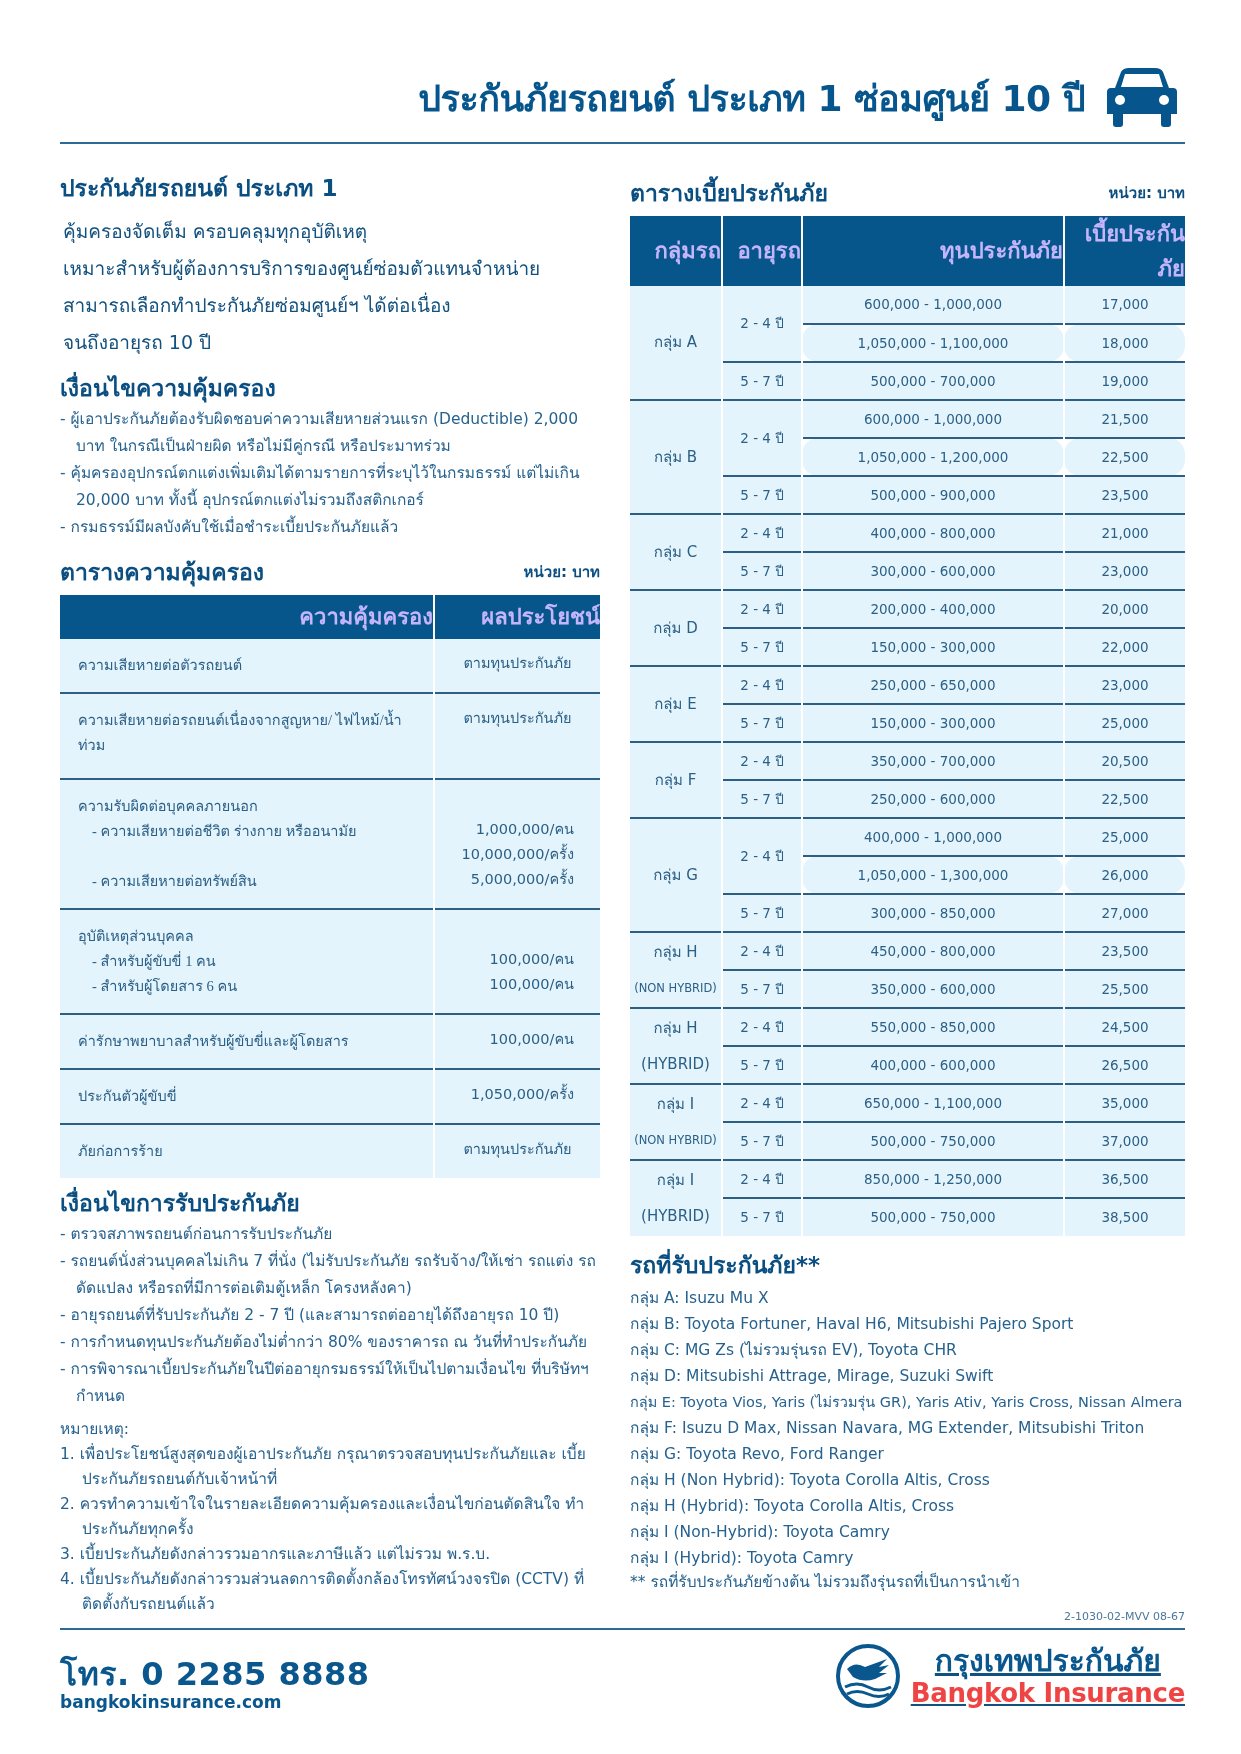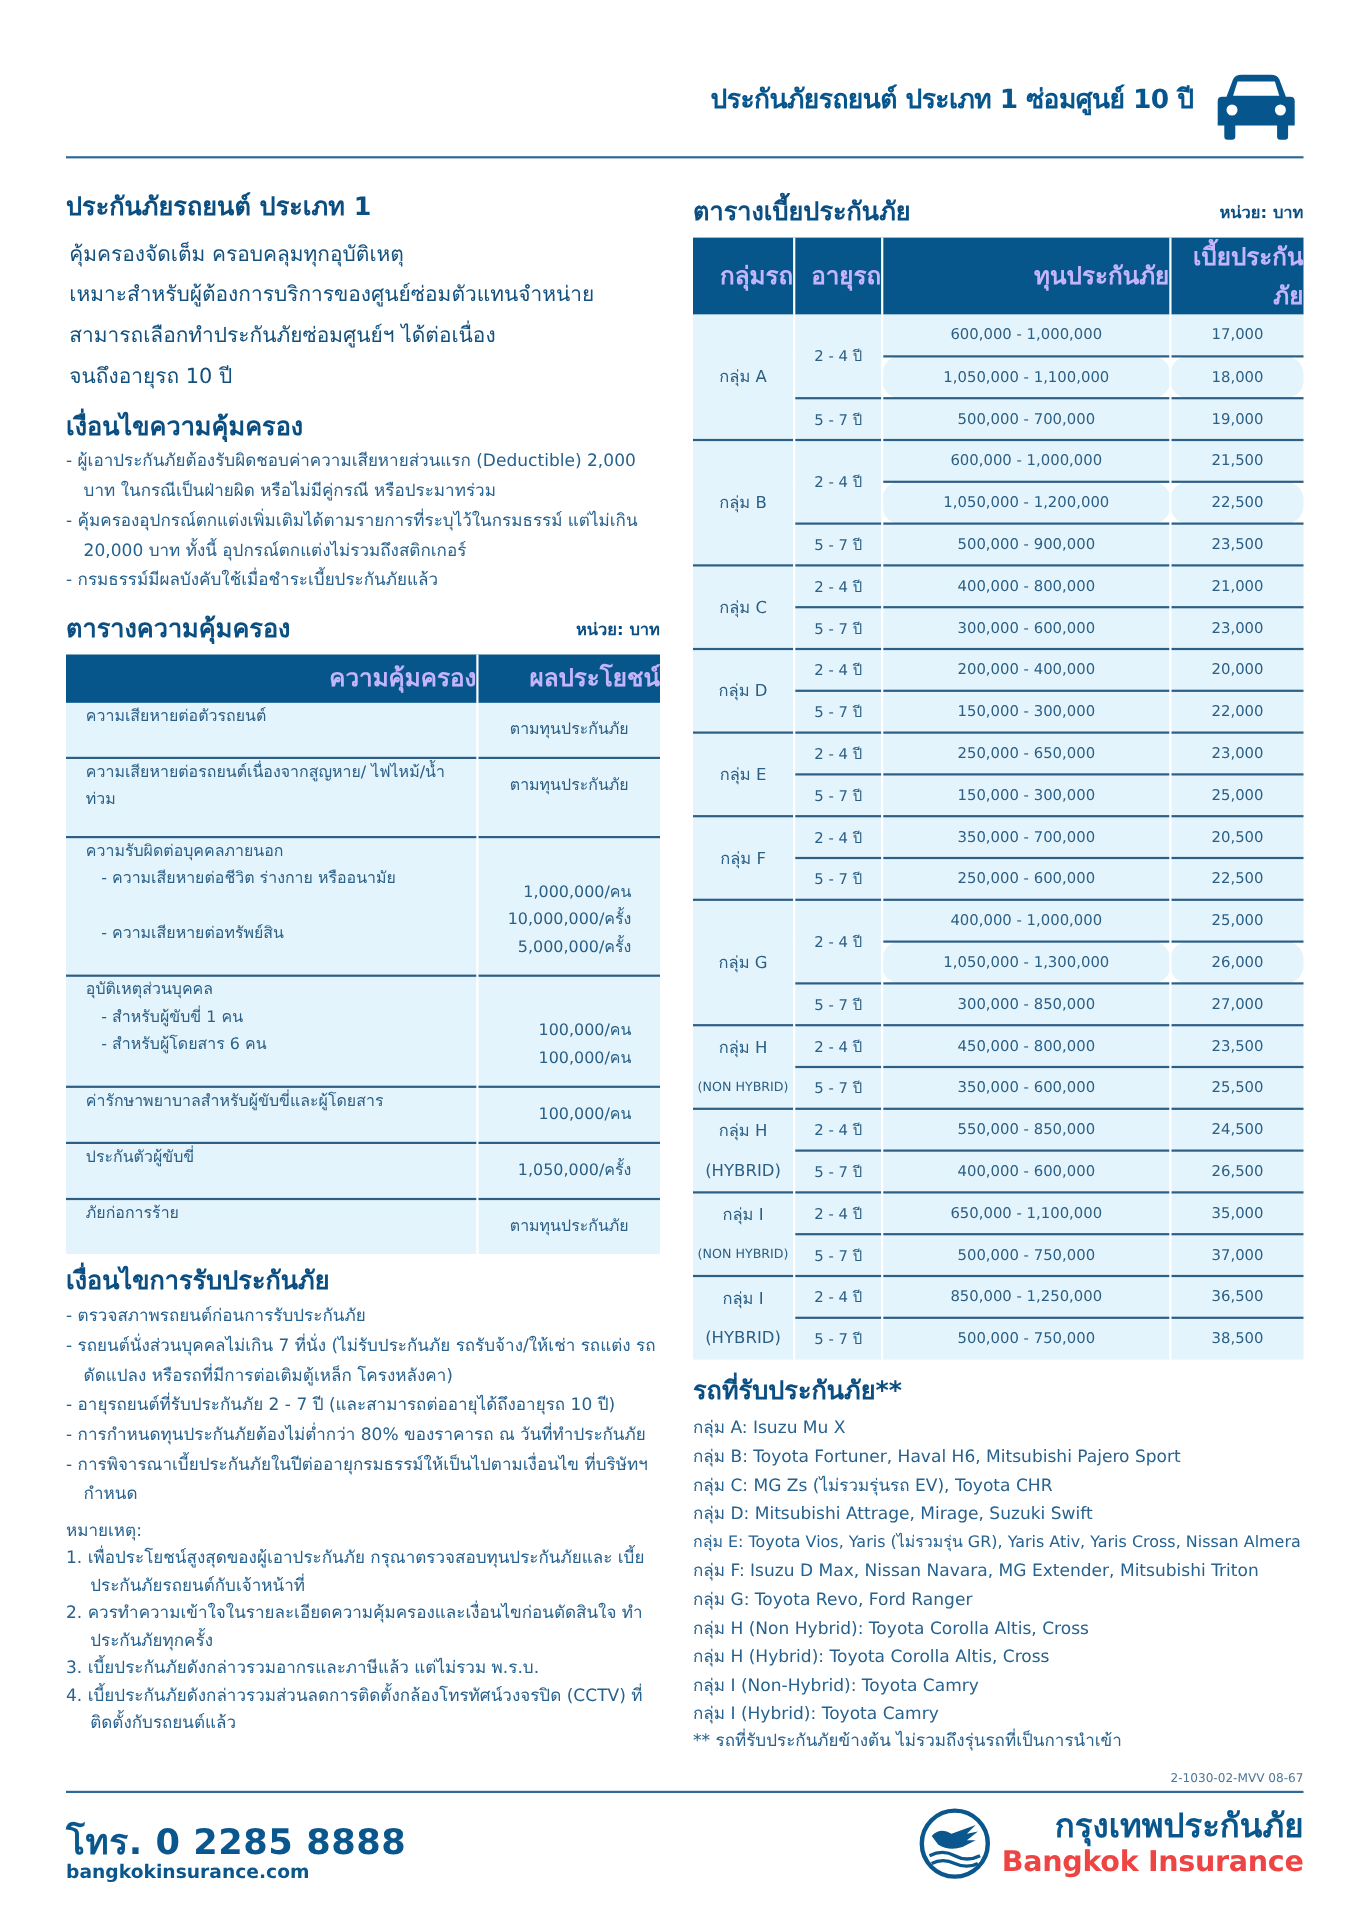--- a/index.html
+++ b/index.html
@@ -1,20 +1,20 @@
 <!DOCTYPE html>
 <html><head>
 <meta charset="utf-8">
 <style>
   * { box-sizing: border-box; margin: 0; padding: 0; }
   html, body { width: 1241px; height: 1754px; background: #ffffff; }
   body { position: relative; font-family: "DejaVu Sans", sans-serif; color: #12507e; overflow: hidden; }
 
   .header { position: absolute; left: 60px; top: 58px; width: 1125px; height: 86px; border-bottom: 2px solid #2d6a96; }
-  .header-title { position: absolute; right: 100px; top: 12px; font-size: 24px; font-weight: bold; color: #06558c; letter-spacing: -0.5px; white-space: nowrap; }
+  .header-title { position: absolute; right: 100px; top: 12px; font-size: 36px; font-weight: bold; color: #06558c; letter-spacing: -0.5px; white-space: nowrap; }
   .car-icon { position: absolute; right: 6px; top: 8px; width: 74px; height: 62px; }
 
   .col-left { position: absolute; left: 60px; top: 175px; width: 540px; }
   .col-right { position: absolute; left: 630px; top: 180px; width: 555px; }
 
   h2 { font-size: 23px; font-weight: bold; color: #0b4f82; line-height: 1.2; }
   .intro { margin-top: 10px; padding-left: 3px; }
   .intro p { font-size: 19px; line-height: 37px; color: #12507e; }
 
   .sec { margin-top: 10px; }
@@ -25,21 +25,21 @@
   .table-head-row { display: flex; justify-content: space-between; align-items: flex-end; margin-top: 14px; }
   .unit { font-size: 15px; font-weight: bold; color: #0b4f82; padding-bottom: 3px; }
 
   table { border-collapse: collapse; width: 100%; margin-top: 8px; }
   th { background: #06568c; color: #c4b5fd; font-weight: bold; font-size: 22px; height: 44px; text-align: right; border-right: 2px solid #ffffff; }
   th:last-child { border-right: none; }
   td { background: #e4f4fc; color: #2a5f86; font-size: 14.5px; border-right: 2px solid #ffffff; vertical-align: top; }
   td:last-child { border-right: none; }
   tr.sep td { border-top: 2px solid #2d5f85; }
 
-  .cov td.c1 { padding: 0 18px; line-height: 25px; }
+  .cov td.c1 { padding: 14px 18px; line-height: 25px; font-family: Liberation Serif, serif; }
   .cov td.c2 { padding: 12px 26px 12px 10px; line-height: 25px; text-align: right; width: 166px; }
   .cov td.c2.center { text-align: center; padding-right: 10px; }
   .cov .sub { padding-left: 14px; }
 
   .prem td { text-align: center; vertical-align: middle; font-size: 13.5px; height: 38px; }
   .prem td.grp { font-size: 15px; line-height: 36px; }
   .prem td.grp .sm { font-size: 11.5px; }
   .prem tr.inner td.cap, .prem tr.inner td.pr { border-top: 2px solid #2d5f85; border-radius: 16px; }
   .prem tr.inner2 td.age, .prem tr.inner2 td.cap, .prem tr.inner2 td.pr { border-top: 2px solid #2d5f85; }
 
@@ -48,21 +48,21 @@
 
   .cars { margin-top: 6px; }
   .cars li { list-style: none; font-size: 15.5px; line-height: 26px; color: #26628f; }
   .doc-code { position: absolute; right: 56px; top: 1610px; font-size: 11px; color: #4c7699; }
 
   .footer-line { position: absolute; left: 60px; top: 1628px; width: 1125px; height: 2px; background: #2d6a96; }
   .phone { position: absolute; left: 60px; top: 1648px; font-size: 32px; font-weight: bold; color: #0a578e; letter-spacing: 0.5px; }
   .website { position: absolute; left: 60px; top: 1692px; font-size: 17px; font-weight: bold; color: #0a578e; }
   .logo { position: absolute; right: 56px; top: 1643px; display: flex; align-items: center; }
   .logo-mark { width: 66px; height: 66px; margin-right: 10px; }
-  .logo-text { text-align: right; }
+  .logo-text { text-align: center; text-decoration: underline; }
   .logo-th { font-size: 30px; font-weight: bold; color: #0a578e; line-height: 34px; }
   .logo-en { font-size: 26px; font-weight: bold; color: #ef4444; line-height: 30px; letter-spacing: -0.3px; }
 </style>
 </head>
 <body>
 
 <div class="header">
   <div class="header-title">ประกันภัยรถยนต์ ประเภท 1 ซ่อมศูนย์ 10 ปี</div>
   <svg class="car-icon" viewBox="0 0 74 62">
     <path d="M16 6 Q18 2 24 2 L50 2 Q56 2 58 6 L64 22 L68 22 Q72 22 72 26 L72 48 L66 48 L66 58 Q66 61 63 61 L59 61 Q56 61 56 58 L56 48 L18 48 L18 58 Q18 61 15 61 L11 61 Q8 61 8 58 L8 48 L2 48 L2 26 Q2 22 6 22 L10 22 Z" fill="#06558c"></path>

